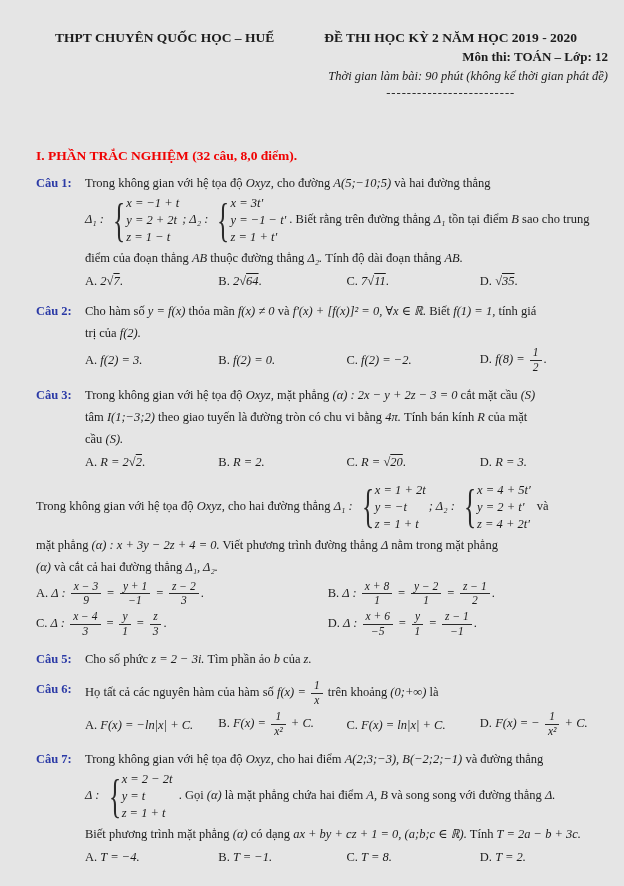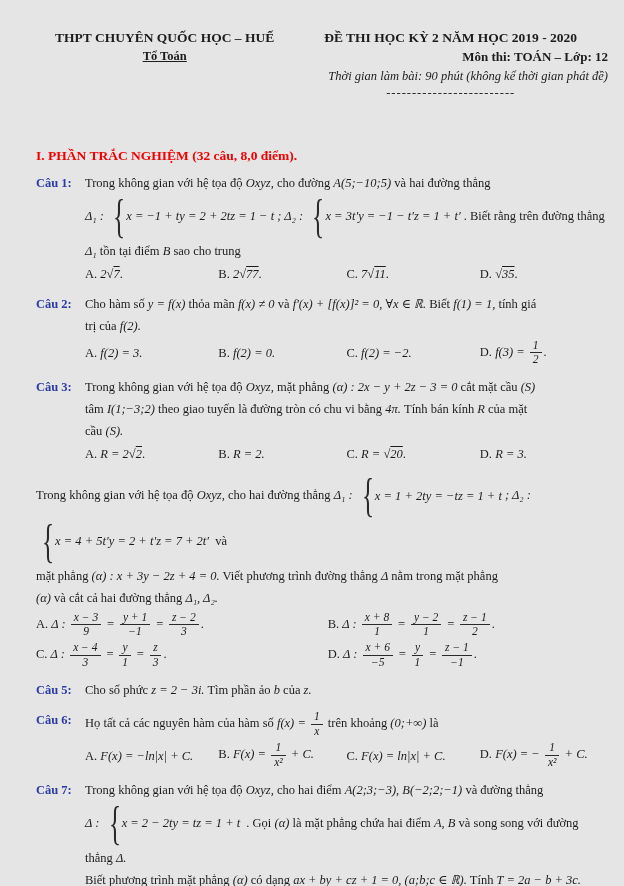--- a/index.html
+++ b/index.html
@@ -71,36 +71,35 @@
     margin: 1px 3px 1px 1px;
   }
   .sys .brace {
     font-size: 46px;
     line-height: 0.95;
     font-weight: 300;
     transform: scaleX(0.55);
     margin-right: -4px;
     color: #2a2a2a;
   }
-  .sys .lines { display: inline-flex; flex-direction: row; }
+  .sys .lines { display: inline-flex; flex-direction: column; }
   .sys .sline { font-style: italic; line-height: 17px; white-space: pre; }
   
   .opts { display: grid; margin-top: 1px; align-items: center; }
   .cols4 { grid-template-columns: 25.5% 24.5% 25.5% 24.5%; }
   .cols2 { grid-template-columns: 51% 49%; }
   .opt { line-height: 22px; white-space: nowrap; }
 </style>
 </head>
 <body>
 
 <div class="page">
   <div class="header">
     <div class="h-left">
       <div class="school">THPT CHUYÊN QUỐC HỌC – HUẾ</div>
-      <div class="dept">Tổ Toán</div>
     </div>
     <div class="h-right">
       <div class="exam-title">ĐỀ THI HỌC KỲ 2 NĂM HỌC 2019 - 2020</div>
       <div class="subject">Môn thi: TOÁN – Lớp: 12</div>
       <div class="duration">Thời gian làm bài: 90 phút (không kể thời gian phát đề)</div>
       <div class="divider">-------------------------</div>
     </div>
   </div>
 
   <div class="section-title">I. PHẦN TRẮC NGHIỆM (32 câu, 8,0 điểm).</div>
@@ -118,38 +117,39 @@
                 <span class="sline">z = 1 − t</span>
               </span>
             </span><span class="math">; Δ₂ : </span><span class="sys">
               <span class="brace">{</span>
               <span class="lines">
                 <span class="sline">x = 3t′</span>
                 <span class="sline">y = −1 − t′</span>
                 <span class="sline">z = 1 + t′</span>
               </span>
             </span><span class="txt">. Biết rằng trên đường thẳng </span><span class="math">Δ₁</span><span class="txt"> tồn tại điểm </span><span class="math">B</span><span class="txt"> sao cho trung</span></div>
+          <div class="q-line"><span class="txt">điểm của đoạn thẳng </span><span class="math">AB</span><span class="txt"> thuộc đường thẳng </span><span class="math">Δ₂.</span><span class="txt"> Tính độ dài đoạn thẳng </span><span class="math">AB.</span></div>
           <div class="opts cols4">
             <div class="opt"><span class="txt">A. </span><span class="math">2</span><span class="sqrt"><span class="radix">√</span><span class="rad">7</span></span><span class="txt">.</span></div>
-            <div class="opt"><span class="txt">B. </span><span class="math">2</span><span class="sqrt"><span class="radix">√</span><span class="rad">77</span></span><span class="txt">.</span></div>
+            <div class="opt"><span class="txt">B. </span><span class="math">2</span><span class="sqrt"><span class="radix">√</span><span class="rad">64</span></span><span class="txt">.</span></div>
             <div class="opt"><span class="txt">C. </span><span class="math">7</span><span class="sqrt"><span class="radix">√</span><span class="rad">11</span></span><span class="txt">.</span></div>
             <div class="opt"><span class="txt">D. </span><span class="sqrt"><span class="radix">√</span><span class="rad">35</span></span><span class="txt">.</span></div>
           </div>
         </div>
       </div>
       <div class="question">
         <div class="q-label">Câu 2:</div>
         <div class="q-body">
           <div class="q-line"><span class="txt">Cho hàm số </span><span class="math">y = f(x)</span><span class="txt"> thỏa mãn </span><span class="math">f(x) ≠ 0</span><span class="txt"> và </span><span class="math">f′(x) + [f(x)]² = 0, ∀x ∈ ℝ.</span><span class="txt"> Biết </span><span class="math">f(1) = 1,</span><span class="txt"> tính giá</span></div>
           <div class="q-line"><span class="txt">trị của </span><span class="math">f(2).</span></div>
           <div class="opts cols4">
             <div class="opt"><span class="txt">A. </span><span class="math">f(2) = 3.</span></div>
             <div class="opt"><span class="txt">B. </span><span class="math">f(2) = 0.</span></div>
             <div class="opt"><span class="txt">C. </span><span class="math">f(2) = −2.</span></div>
-            <div class="opt"><span class="txt">D. </span><span class="math">f(3) = </span><span class="frac">
+            <div class="opt"><span class="txt">D. </span><span class="math">f(8) = </span><span class="frac">
                 <span class="num">1</span>
                 <span class="den">2</span>
               </span><span class="txt">.</span></div>
           </div>
         </div>
       </div>
       <div class="question">
         <div class="q-label">Câu 3:</div>
         <div class="q-body">
           <div class="q-line"><span class="txt">Trong không gian với hệ tọa độ </span><span class="math">Oxyz,</span><span class="txt"> mặt phẳng </span><span class="math">(α) : 2x − y + 2z − 3 = 0</span><span class="txt"> cắt mặt cầu </span><span class="math">(S)</span></div>
@@ -170,21 +170,21 @@
               <span class="lines">
                 <span class="sline">x = 1 + 2t</span>
                 <span class="sline">y = −t</span>
                 <span class="sline">z = 1 + t</span>
               </span>
             </span><span class="math">; Δ₂ : </span><span class="sys">
               <span class="brace">{</span>
               <span class="lines">
                 <span class="sline">x = 4 + 5t′</span>
                 <span class="sline">y = 2 + t′</span>
-                <span class="sline">z = 7 + 2t′</span>
+                <span class="sline">z = 4 + 2t′</span>
               </span>
             </span><span class="txt"> và</span></div>
           <div class="q-line"><span class="txt">mặt phẳng </span><span class="math">(α) : x + 3y − 2z + 4 = 0.</span><span class="txt"> Viết phương trình đường thẳng </span><span class="math">Δ</span><span class="txt"> nằm trong mặt phẳng</span></div>
           <div class="q-line"><span class="math">(α)</span><span class="txt"> và cắt cả hai đường thẳng </span><span class="math">Δ₁, Δ₂.</span></div>
           <div class="opts cols2">
             <div class="opt"><span class="txt">A. </span><span class="math">Δ : </span><span class="frac">
                 <span class="num">x − 3</span>
                 <span class="den">9</span>
               </span><span class="math"> = </span><span class="frac">
                 <span class="num">y + 1</span>

